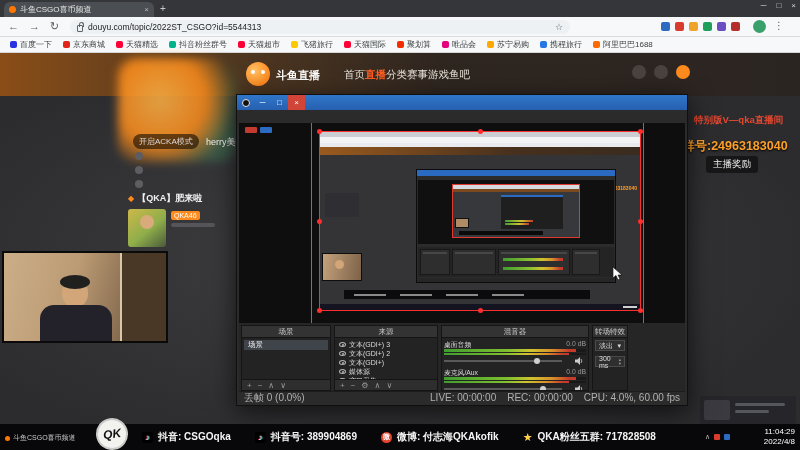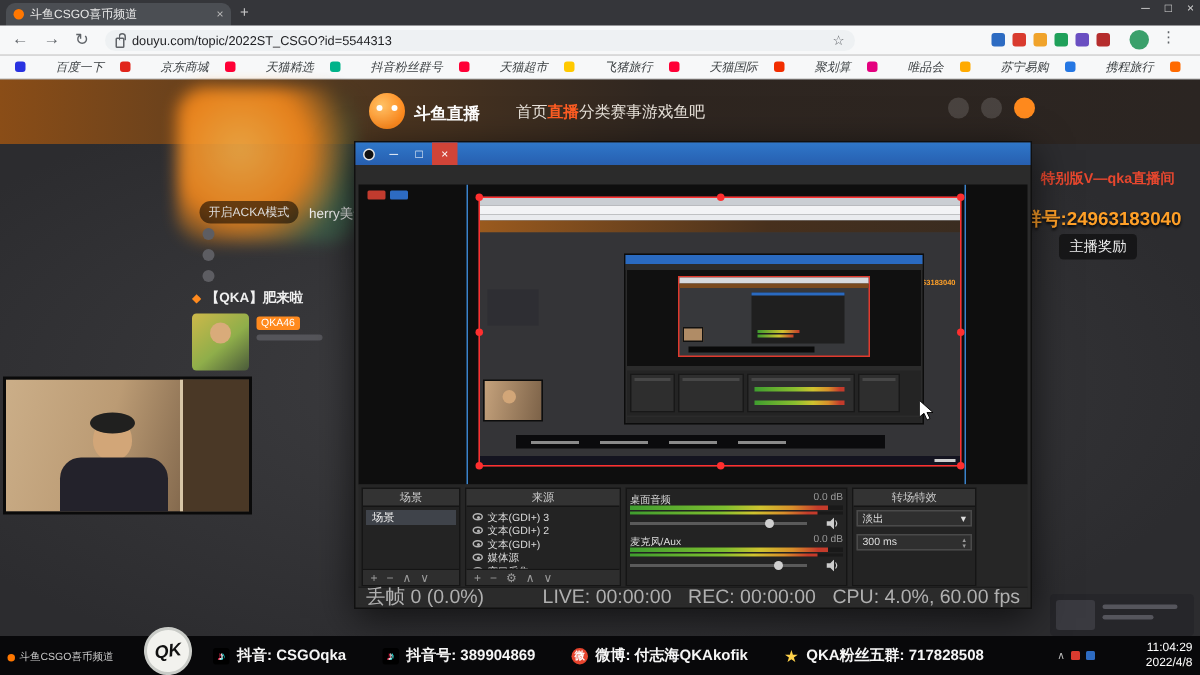--- a/index.html
+++ b/index.html
@@ -21,21 +21,21 @@
   .lock-icon { width:6px; height:7px; border:1px solid #5f6368; border-radius:1px; position:relative; margin-top:2px; }
   .lock-icon::before { content:""; position:absolute; left:0.5px; top:-4px; width:3px; height:4px; border:1px solid #5f6368; border-bottom:none; border-radius:3px 3px 0 0; }
   .url-text { font-size:8.5px; color:#202124; white-space:nowrap; }
   .bm-star { margin-left:auto; font-size:9px; color:#5f6368; }
   .extrow { position:absolute; right:60px; top:5px; display:flex; gap:5px; }
   .ext { width:9px; height:9px; border-radius:2px; }
   .e0{background:#2d6bc2}.e1{background:#d93b2f}.e2{background:#f0a32b}.e3{background:#1fa05a}.e4{background:#6a4fc2}.e5{background:#b52d2d}
   .profile { position:absolute; right:34px; top:3px; width:13px; height:13px; border-radius:50%; background:#3aa06b; }
   .kebab { position:absolute; right:16px; top:3px; font-size:10px; color:#5f6368; }
   .bookmarks { position:absolute; left:0; top:37px; width:800px; height:16px; background:#f7f8f9; border-bottom:1px solid #d6d6d6; display:flex; align-items:center; gap:11px; padding:0 10px; }
-  .bm { display:flex; align-items:center; gap:20px;font-style:italic; }
+  .bm { display:flex; align-items:center; gap:3px; }
   .bm-dot { width:7px; height:7px; border-radius:2px; }
   .bm span.lab { font-size:8px; color:#3c4043; white-space:nowrap; }
   .b0{background:#2932e1}.b1{background:#e1251b}.b2{background:#ff0036}.b3{background:#00b38a}.b4{background:#ff0036}.b5{background:#ffc900}.b6{background:#ff0036}.b7{background:#f22d00}.b8{background:#e4007f}.b9{background:#ffaa00}.b10{background:#2577e3}.b11{background:#ff6a00}
 
   
   .dy-header { position:absolute; left:0; top:53px; width:800px; height:43px; background:linear-gradient(90deg,#8a4d17 0%,#553a20 25%,#2f2620 55%,#2b2522 100%); }
   .mascot { position:absolute; left:246px; top:9px; width:24px; height:24px; border-radius:50%; background:radial-gradient(circle at 35% 35%,#ffc266,#ff8a1e 70%); }
   .mascot::before, .mascot::after { content:""; position:absolute; top:8px; width:4px; height:4px; border-radius:50%; background:#fff; }
   .mascot::before{left:5px}.mascot::after{right:5px}
   .logo-text { position:absolute; left:276px; top:15px; font-size:11px; font-weight:bold; color:#fff; }
@@ -123,21 +123,21 @@
   .m-social{position:absolute;left:24px;bottom:11px;width:246px;height:9px;background:#0b0b0d;display:flex;align-items:center;gap:14px;padding:0 10px}
   .m-social i{display:block;width:32px;height:2px;background:#8a8a8a}
   .m-task{position:absolute;left:0;right:0;bottom:0;height:6px;background:#141420}
   .m-task::after{content:"";position:absolute;right:3px;top:2px;width:14px;height:2px;background:#cfcfcf}
 
   .cursor { position:absolute; left:374px; top:144px; z-index:9; }
 
   
   .obs-docks { position:absolute; left:2px; top:228px; right:2px; height:70px; display:flex; gap:3px; padding:2px; background:#262626; }
   .dock { background:#2b2b2b; border:1px solid #151515; display:flex; flex-direction:column; }
-  .dk-scenes{width:66px}.dk-sources{width:104px}.dk-mixer{width:148px}.dk-trans{width:83px}.dk-ctl{width:52px}
+  .dk-scenes{width:90px}.dk-sources{width:104px}.dk-mixer{width:148px}.dk-trans{width:36px}.dk-ctl{width:52px}
   .dock-title { height:12px; line-height:11px; text-align:center; font-size:7.5px; color:#cacaca; background:#333; border-bottom:1px solid #151515; }
   .dock-body { flex:1; background:#232323; position:relative; overflow:hidden; padding:2px; }
   .dock-foot { height:11px; border-top:1px solid #151515; background:#2e2e2e; display:flex; align-items:center; gap:6px; padding:0 5px; font-size:8px; color:#9a9a9a; }
   .scene-item { height:10px; line-height:10px; background:#3f434a; color:#eee; font-size:7.5px; padding-left:4px; }
   .src-row { display:flex; align-items:center; gap:3px; height:9px; font-size:7px; color:#ddd; padding:0 2px; white-space:nowrap; overflow:hidden; }
   .eye { width:7px; height:5px; border:1px solid #b5b5b5; border-radius:50%; position:relative; flex:0 0 auto; }
   .eye::before { content:""; position:absolute; left:1.5px; top:0.5px; width:2px; height:2px; border-radius:50%; background:#b5b5b5; }
   .mix-ch { margin-bottom:4px; }
   .mix-head { display:flex; justify-content:space-between; font-size:6.8px; color:#ddd; height:8px; }
   .mix-db { color:#9a9a9a; }
@@ -145,21 +145,21 @@
   .meter i { display:block; height:100%; width:93%; background:linear-gradient(90deg,#3f9d2f,#7fbf2f 48%,#cfc32f 66%,#d88f2b 82%,#c43b2b 95%); }
   .meter.thin { height:2px; } .meter.thin i { width:88%; }
   .slider { position:relative; height:7px; margin-top:2px; }
   .slider .track { position:absolute; left:0; top:3px; width:118px; height:2px; background:#5a5a5a; }
   .slider .handle { position:absolute; left:90px; top:0.5px; width:6px; height:6px; border-radius:50%; background:#cfcfcf; }
   .spk { position:absolute; right:2px; top:0; }
   .combo { height:11px; background:#2f2f2f; border:1px solid #4a4a4a; display:flex; align-items:center; justify-content:space-between; padding:0 3px; font-size:7px; color:#ddd; }
   .spin { margin-top:5px; height:11px; background:#2f2f2f; border:1px solid #4a4a4a; display:flex; align-items:center; justify-content:space-between; padding:0 3px; font-size:7px; color:#ddd; }
   .spin .arrows { display:flex; flex-direction:column; font-size:4.5px; line-height:3.5px; color:#9a9a9a; }
   .ctl-btn { height:9px; margin-bottom:2px; background:#3a3a3a; border:1px solid #4e4e4e; border-radius:1px; font-size:6.5px; color:#e8e8e8; display:flex; align-items:center; justify-content:center; }
-  .obs-status { position:absolute; left:2px; right:2px; bottom:2px; height:12px; background:#2b2b2b; border-top:1px solid #1c1c1c; display:flex; align-items:center; font-size:13px; color:#b0b0b0; padding:0 5px; }
+  .obs-status { position:absolute; left:2px; right:2px; bottom:2px; height:12px; background:#2b2b2b; border-top:1px solid #1c1c1c; display:flex; align-items:center; font-size:10px; color:#b0b0b0; padding:0 5px; }
   .obs-status .right { margin-left:auto; display:flex; gap:11px; }
 
   
   .webcam { position:absolute; left:2px; top:251px; width:166px; height:92px; border:2px solid #0a0a0a; background:linear-gradient(105deg,#cbae88 0%,#bb9b74 42%,#8a6f52 72%,#55422f 100%); z-index:12; overflow:hidden; }
   .wc-door { position:absolute; right:0; top:0; width:46px; height:100%; background:#4a3826; border-left:2px solid #d8c7a8; }
   .wc-head { position:absolute; left:58px; top:26px; width:26px; height:28px; border-radius:50% 50% 46% 46%; background:#d2a678; }
   .wc-head::before { content:""; position:absolute; left:-2px; top:-4px; width:30px; height:14px; border-radius:50%; background:#20201f; }
   .wc-body { position:absolute; left:36px; top:52px; width:72px; height:40px; border-radius:14px 14px 0 0; background:#23222b; }
 
   
@@ -440,20 +440,21 @@
         <div class="dock-foot">
           <span>+</span>
           <span>−</span>
           <span>⚙</span>
           <span>∧</span>
           <span>∨</span>
         </div>
       </div>
 
       <div class="dock dk-mixer">
+        <div class="dock-title">混音器</div>
         <div class="dock-body">
           <div class="mix-ch">
             <div class="mix-head">
               <span>桌面音频</span>
               <span class="mix-db">0.0 dB</span>
             </div>
             <div class="meter">
                 <i></i>
               </div>
             <div class="meter thin">

